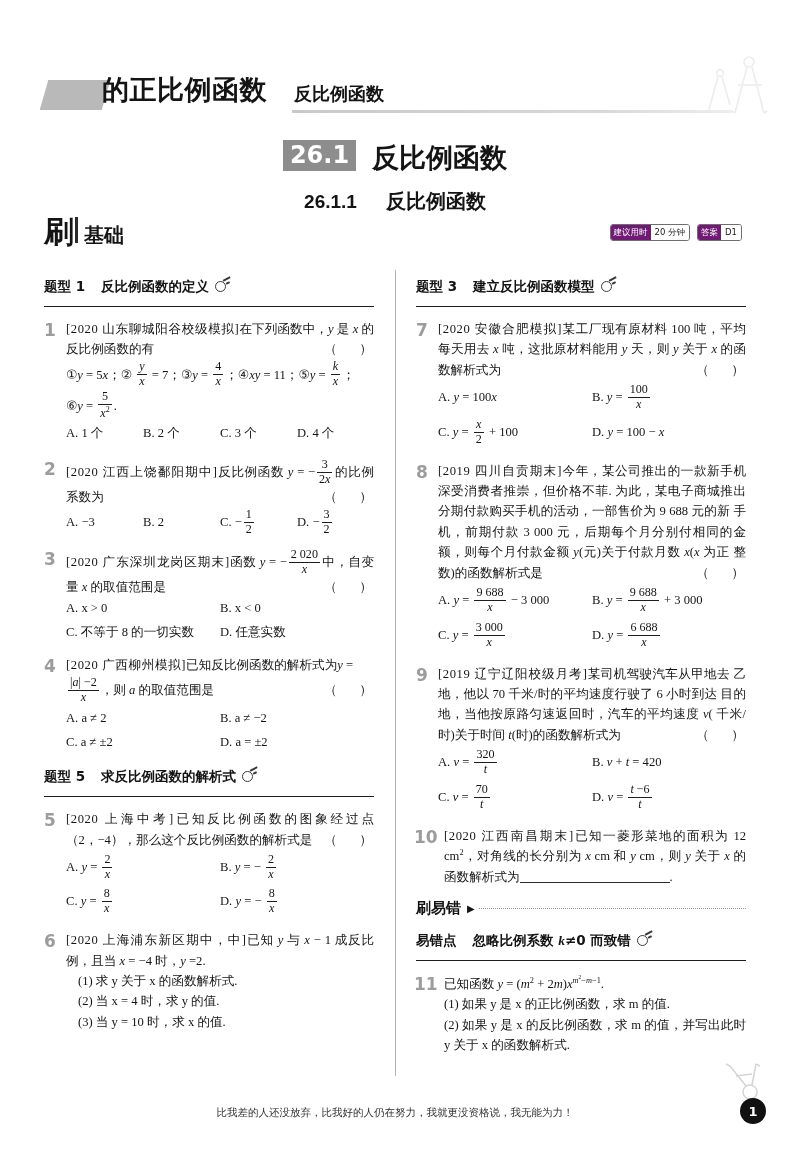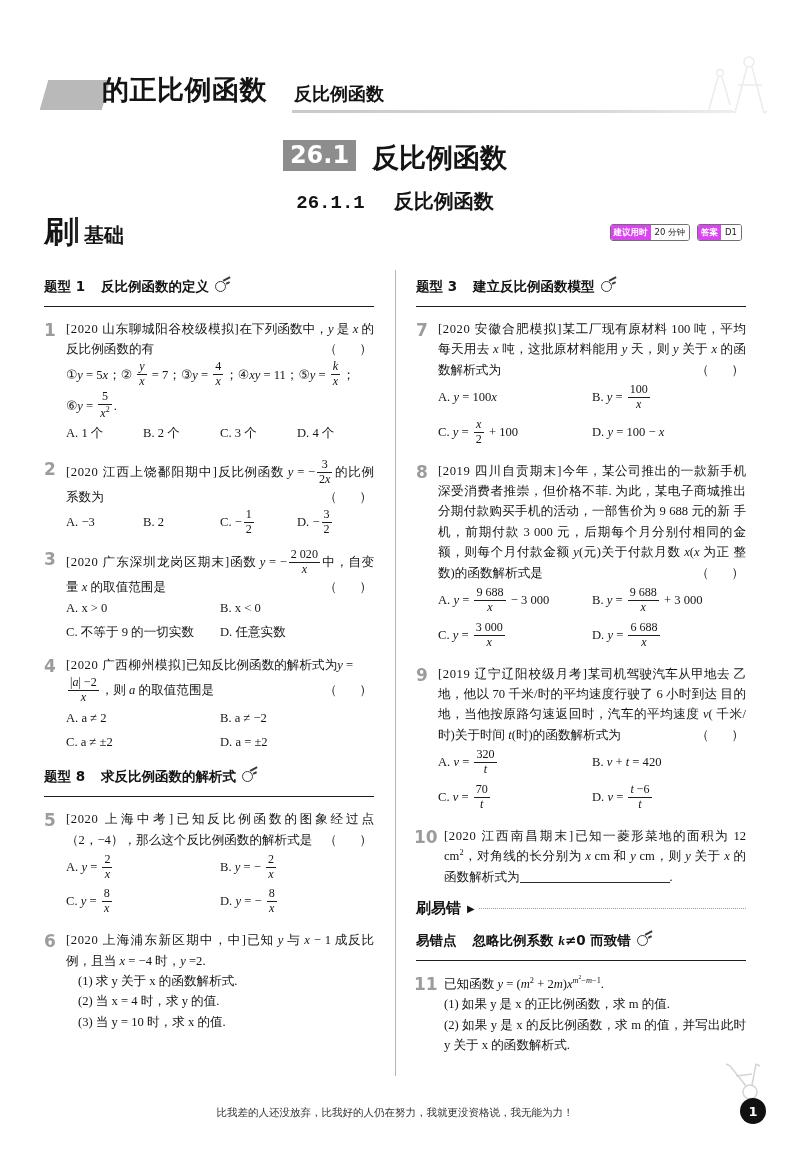--- a/index.html
+++ b/index.html
@@ -37,40 +37,40 @@
     display:inline-block;background:#8d8d8d;color:#fff;
     font-family:"DejaVu Sans","Liberation Sans",sans-serif;
     font-size:24px;font-weight:bold;padding:1px 7px 2px 7px;vertical-align:4px;
   }
   .sec-1 .txt{
     display:inline-block;font-size:27px;font-weight:bold;margin-left:12px;
     font-family:"DejaVu Serif","Liberation Serif",serif;
   }
   .sec-2{position:absolute;left:0;top:188px;width:790px;text-align:center;
     font-size:20px;font-weight:bold;font-family:"DejaVu Serif","Liberation Serif",serif;}
-  .sec-2 .n{font-family:Liberation Mono, monospace;font-size:19px;}
+  .sec-2 .n{font-family:Liberation Sans, sans-serif;font-size:19px;}
   .sec-2 .t{margin-left:22px;}
 
   
   .brand-row{position:absolute;left:44px;top:216px;width:700px;height:34px;}
   .brand-shua{
     position:absolute;left:0;top:-4px;font-size:30px;font-weight:bold;
     font-family:"DejaVu Sans","Liberation Sans",sans-serif;letter-spacing:0;
   }
   .brand-shua::after{
     content:"";position:absolute;right:-4px;top:5px;width:3px;height:26px;background:#2b2b2b;
   }
   .brand-base{
     position:absolute;left:40px;top:6px;font-size:20px;font-weight:bold;
     font-family:"DejaVu Sans","Liberation Sans",sans-serif;
   }
   .badges{position:absolute;right:2px;top:8px;display:flex;align-items:center;gap:7px;
     font-family:"DejaVu Sans","Liberation Sans",sans-serif;}
   .badge{display:flex;align-items:center;border:1px solid #6f6f6f;border-radius:3px;overflow:hidden;height:15px;}
-  .badge .k{background:#d946ef;color:#fff;font-size:8.5px;padding:0 3px;line-height:15px;font-weight:bold;}
+  .badge .k{background:#701a75;color:#fff;font-size:8.5px;padding:0 3px;line-height:15px;font-weight:normal;}
   .badge .v{background:#fff;color:#1b1b1b;font-size:8.5px;padding:0 4px;line-height:15px;}
 
   
   .cols{position:absolute;left:44px;top:278px;width:702px;height:800px;}
   .col{position:absolute;top:0;width:330px;}
   .col-left{left:0;}
   .col-right{left:372px;}
   .divider{position:absolute;left:351px;top:-8px;width:1px;height:806px;background:#b4b4b4;}
 
   
@@ -229,21 +229,21 @@
       <span class="qn">3</span>
       <div class="qtext">
         <span class="src">[2020 广东深圳龙岗区期末]</span>函数 <i>y</i> = −<span class="frac"><span class="nu">2 020</span><span class="de"><i>x</i></span></span>中，自变
         量 <i>x</i> 的取值范围是<span class="paren-blank">（&nbsp;&nbsp;&nbsp;&nbsp;）</span>
       </div>
       <div class="optrow">
         <span class="o">A. x &gt; 0</span>
         <span class="o">B. x &lt; 0</span>
       </div>
       <div class="optrow">
-        <span class="o">C. 不等于 9 的一切实数</span>
+        <span class="o">C. 不等于 8 的一切实数</span>
         <span class="o">D. 任意实数</span>
       </div>
     </div>
 
     <div class="q" style="margin-top:10px;">
       <span class="qn">4</span>
       <div class="qtext">
         <span class="src">[2020 广西柳州模拟]</span>已知反比例函数的解析式为<i>y</i> =
       </div>
       <div style="line-height:2.5;">
@@ -253,21 +253,21 @@
         <span class="o">A. a ≠ 2</span>
         <span class="o">B. a ≠ −2</span>
       </div>
       <div class="optrow">
         <span class="o">C. a ≠ ±2</span>
         <span class="o">D. a = ±2</span>
       </div>
     </div>
 
     <div class="tixing" style="margin-top:14px;">
-      <span class="lbl">题型 8</span>
+      <span class="lbl">题型 5</span>
       <span class="ttl">求反比例函数的解析式</span>
       <span class="key"><span class="keyicon"><span class="ring"></span><span class="stem"></span><span class="stem2"></span></span></span>
     </div>
 
     <div class="q">
       <span class="qn">5</span>
       <div class="qtext">
         <span class="src">[2020 上海中考]</span>已知反比例函数的图象经过点
         （2，−4），那么这个反比例函数的解析式是<span class="paren-blank">（&nbsp;&nbsp;&nbsp;&nbsp;）</span>
       </div>

